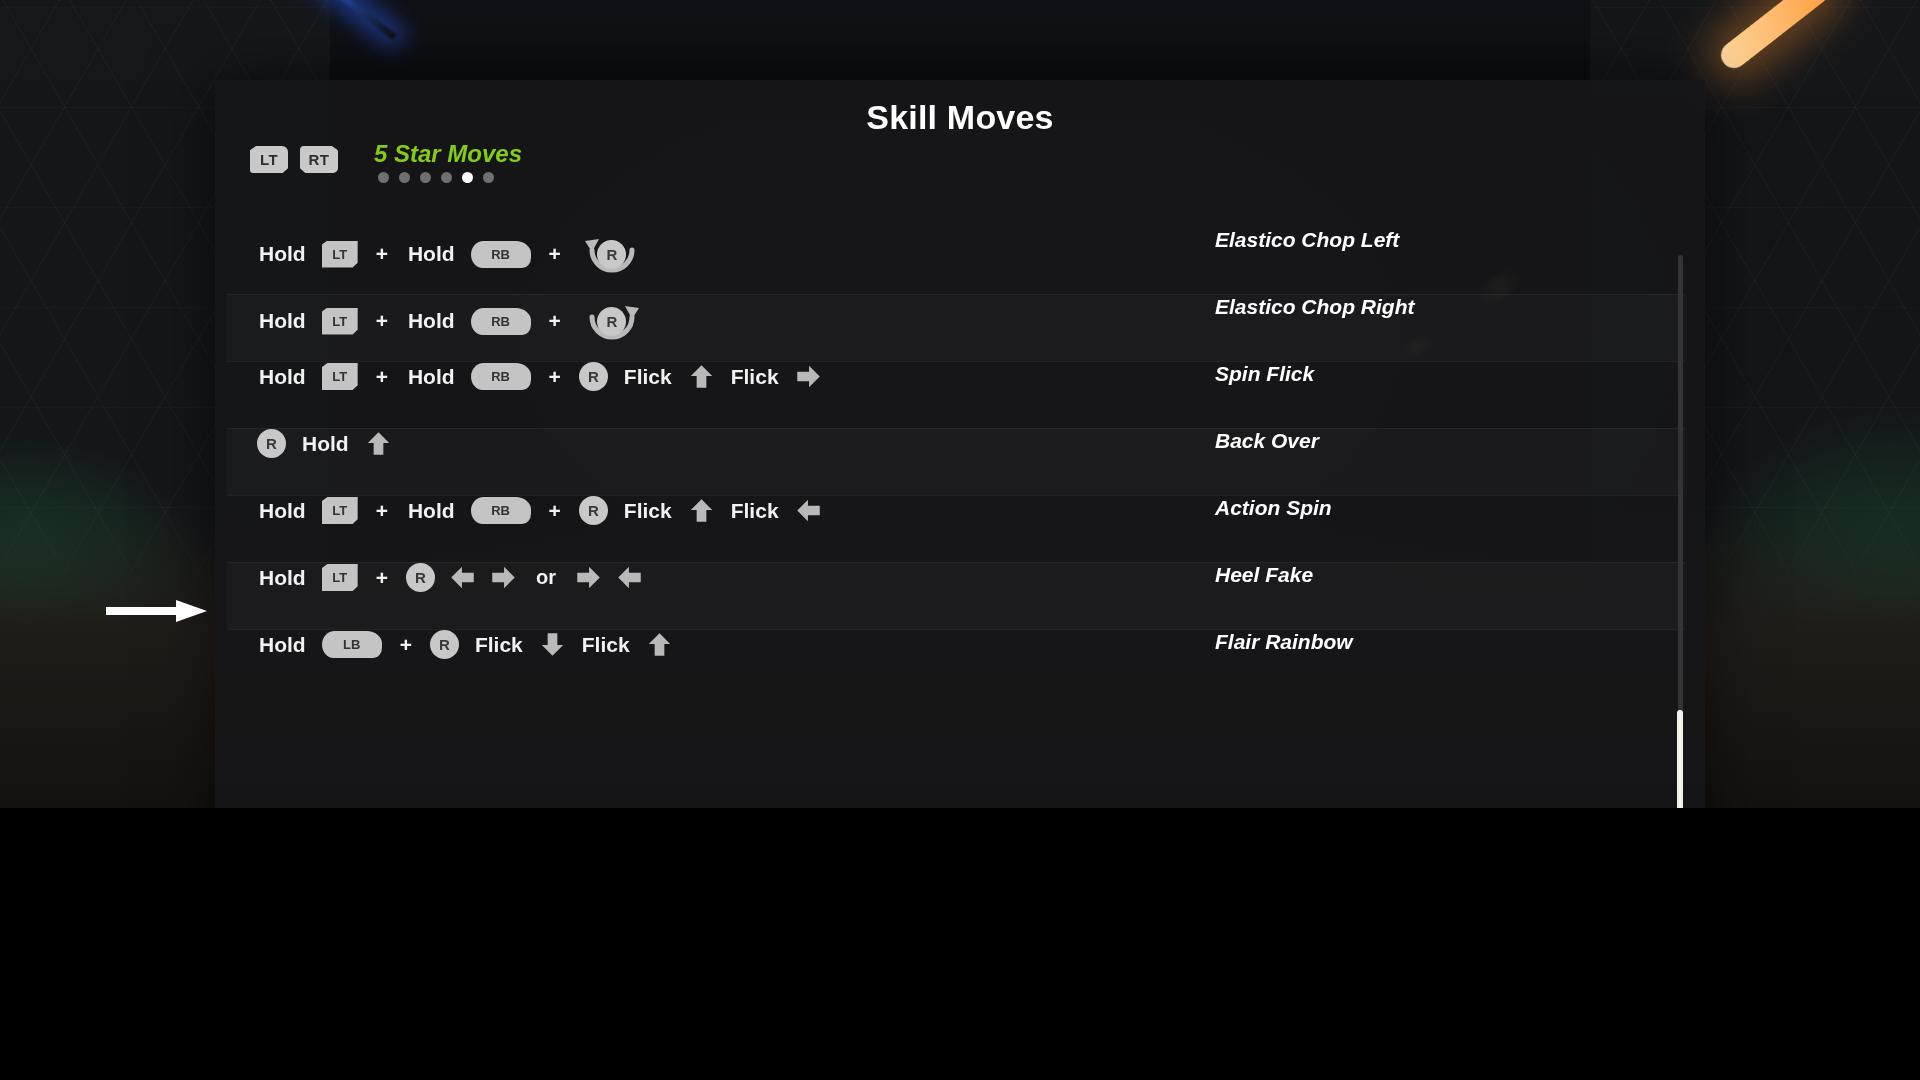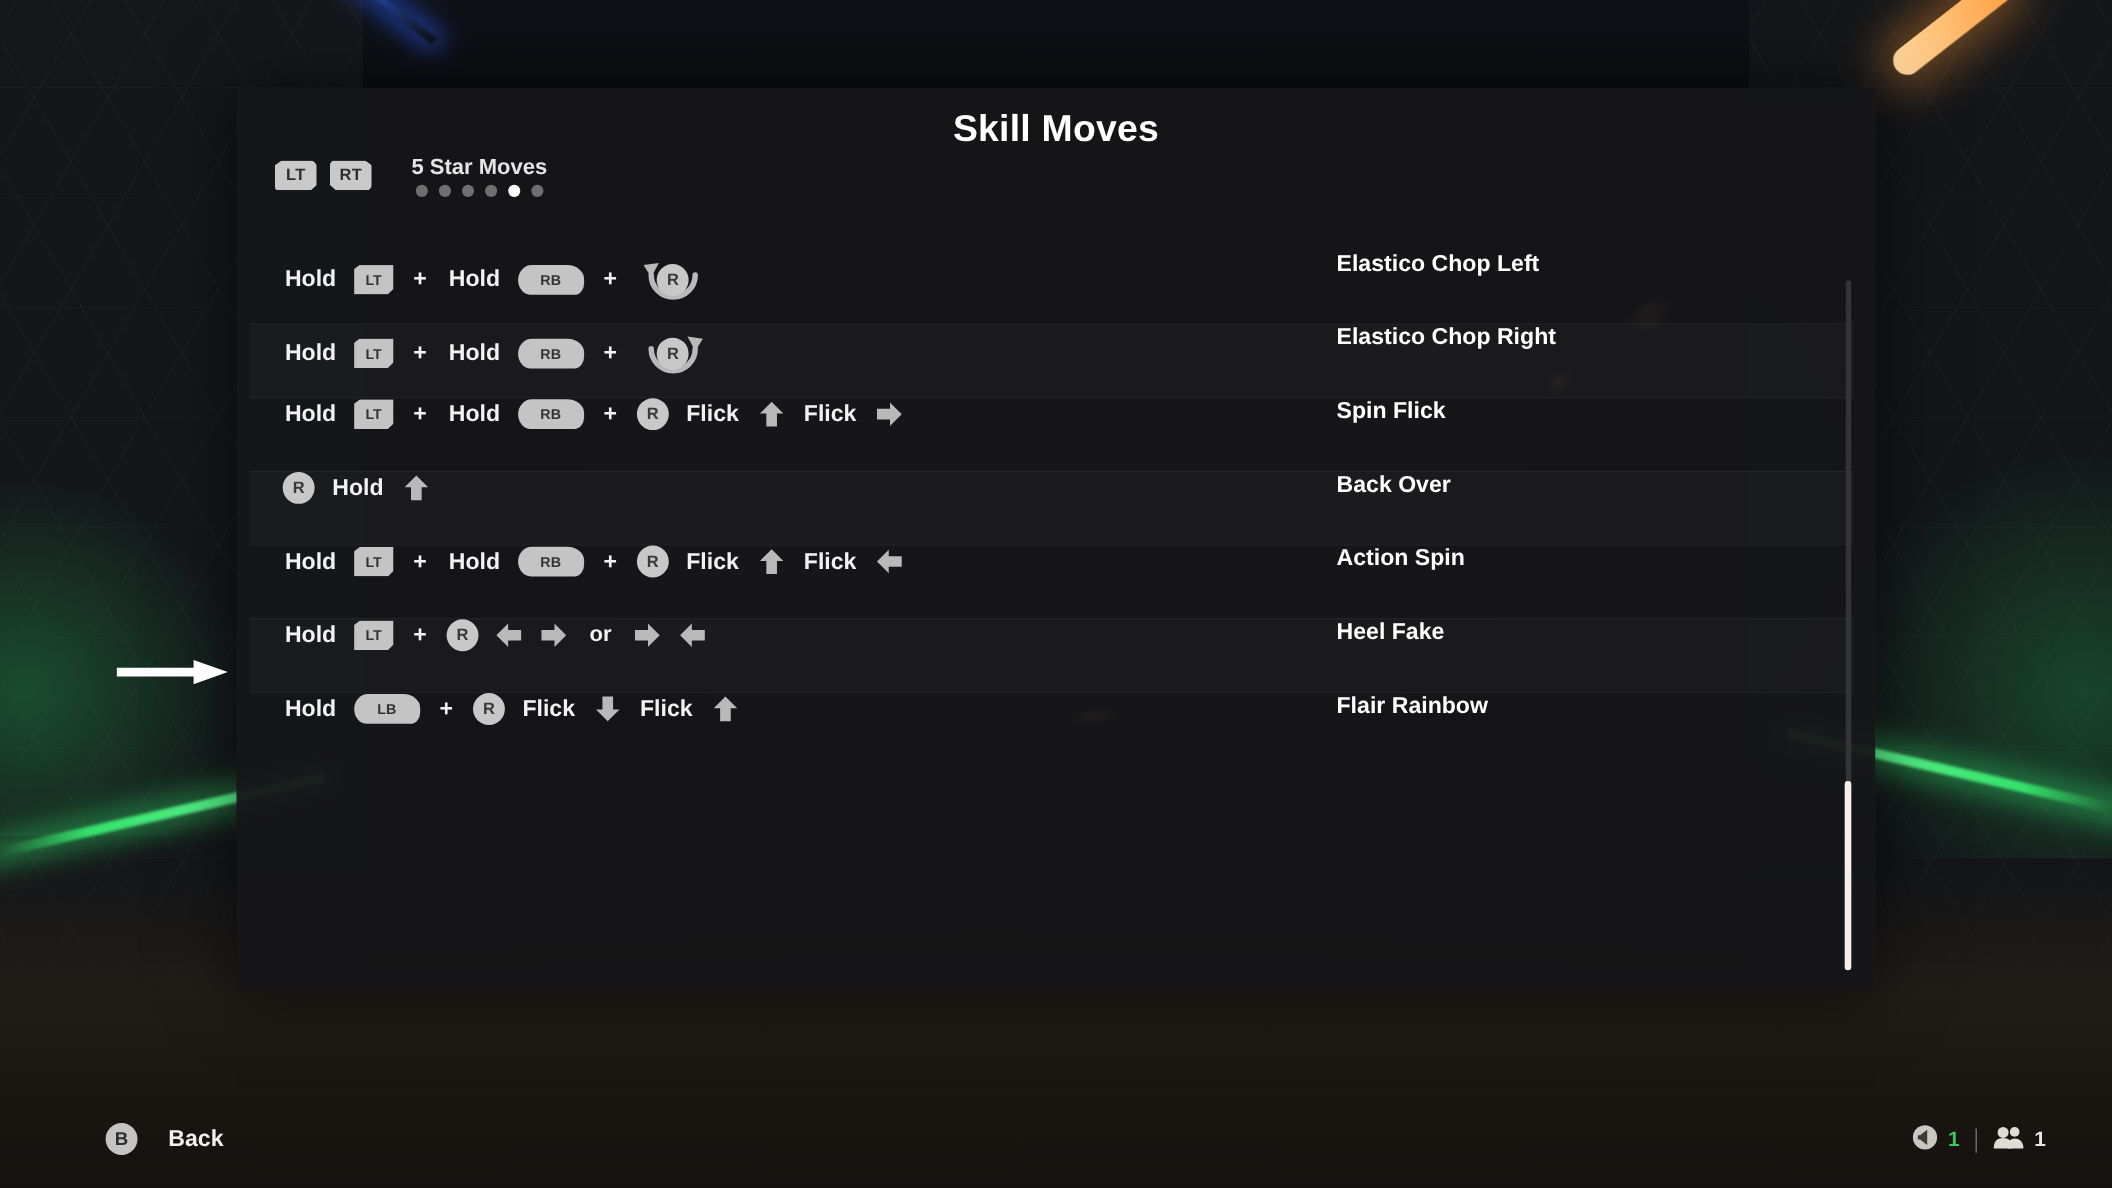--- a/index.html
+++ b/index.html
@@ -5,21 +5,21 @@
   html, body {
     margin: 0; padding: 0;
     width: 1920px; height: 1080px;
     overflow: hidden;
     background: #000;
     font-family: "Liberation Sans", sans-serif;
   }
 
   #stage {
     position: relative;
-    width: 1920px; height: 1080px;
+    width: 1920px; height: 808px;
     overflow: hidden;
   }
 
   
   .bg {
     position: absolute; inset: 0;
     background:
       radial-gradient(ellipse 900px 520px at 50% 42%, #2a2a2c 0%, #131315 55%, #07070a 100%),
       linear-gradient(180deg, #0b0c10 0%, #131418 40%, #0a0b0d 100%);
   }
@@ -114,22 +114,23 @@
     letter-spacing: .4px;
   }
   .trigger-pill.rt {
     clip-path: polygon(0% 0%, 84% 0%, 100% 16%, 100% 100%, 14% 100%, 0% 82%);
   }
   .selector-text {
     display: flex; flex-direction: column; gap: 6px;
     margin-left: 24px; margin-top: -4px;
   }
   .selector-label {
-    font-size: 20px; font-weight: bold; color: #e5e5e5;
+    font-size: 24px; font-weight: bold; color: #84cc16;
     line-height: 1;
+    font-style: italic;
   }
   .dots { display: flex; gap: 10px; padding-left: 4px; }
   .dot { width: 11px; height: 11px; border-radius: 50%; background: #6f6f6f; }
   .dot.active { background: #ffffff; }
 
   
   .col-headers {
     position: absolute; top: 95px; left: 0; right: 0; height: 56px;
   }
   .col-head {
@@ -155,20 +156,21 @@
 
   .cell-button {
     display: flex; align-items: center;
     padding-left: 23px;
     width: 965px;
     gap: 0;
   }
   .cell-action {
     font-size: 21px; font-weight: bold; color: #ffffff;
     white-space: nowrap;
+    font-style: italic;
   }
   .tok-text {
     font-size: 21px; font-weight: bold; color: #f2f2f2;
     margin: 0 9px;
   }
   .tok-plus {
     font-size: 21px; font-weight: bold; color: #f2f2f2;
     margin: 0 11px;
   }
   .tok-or {

